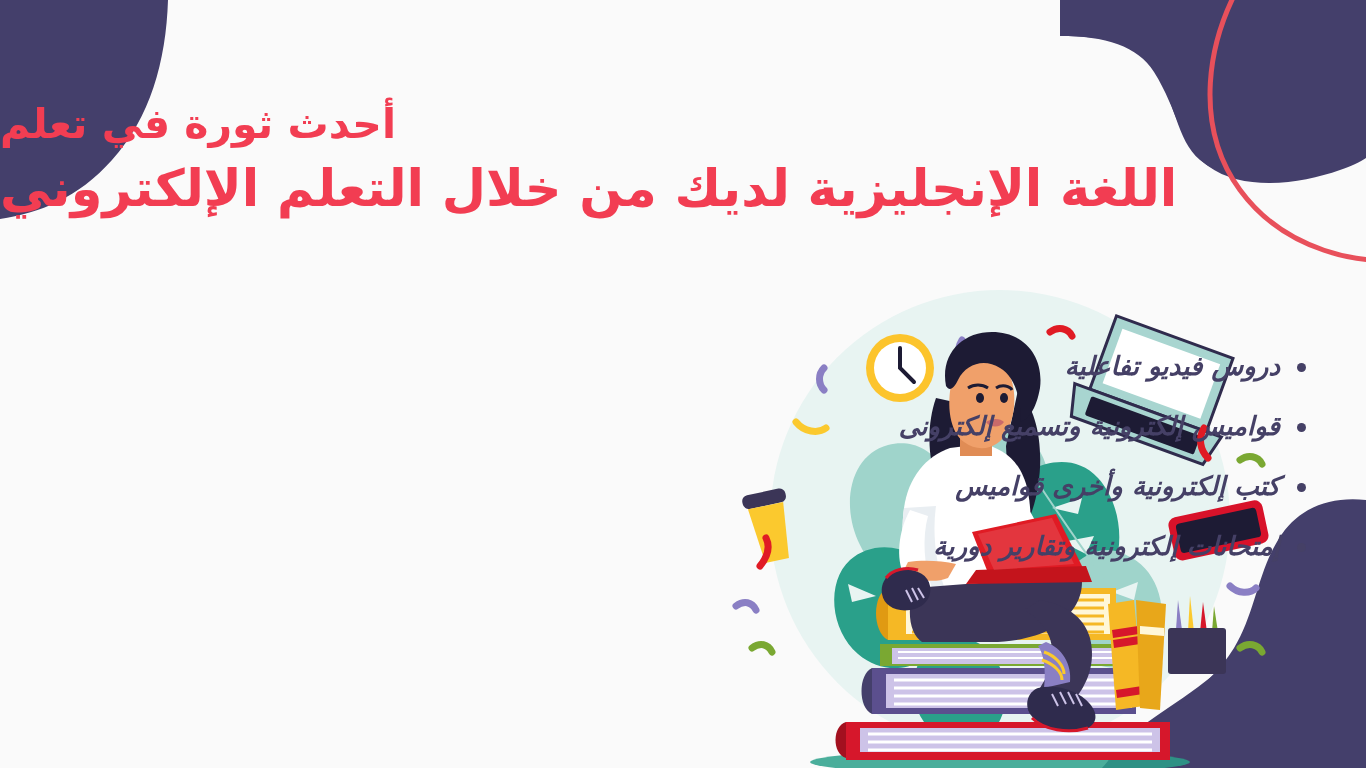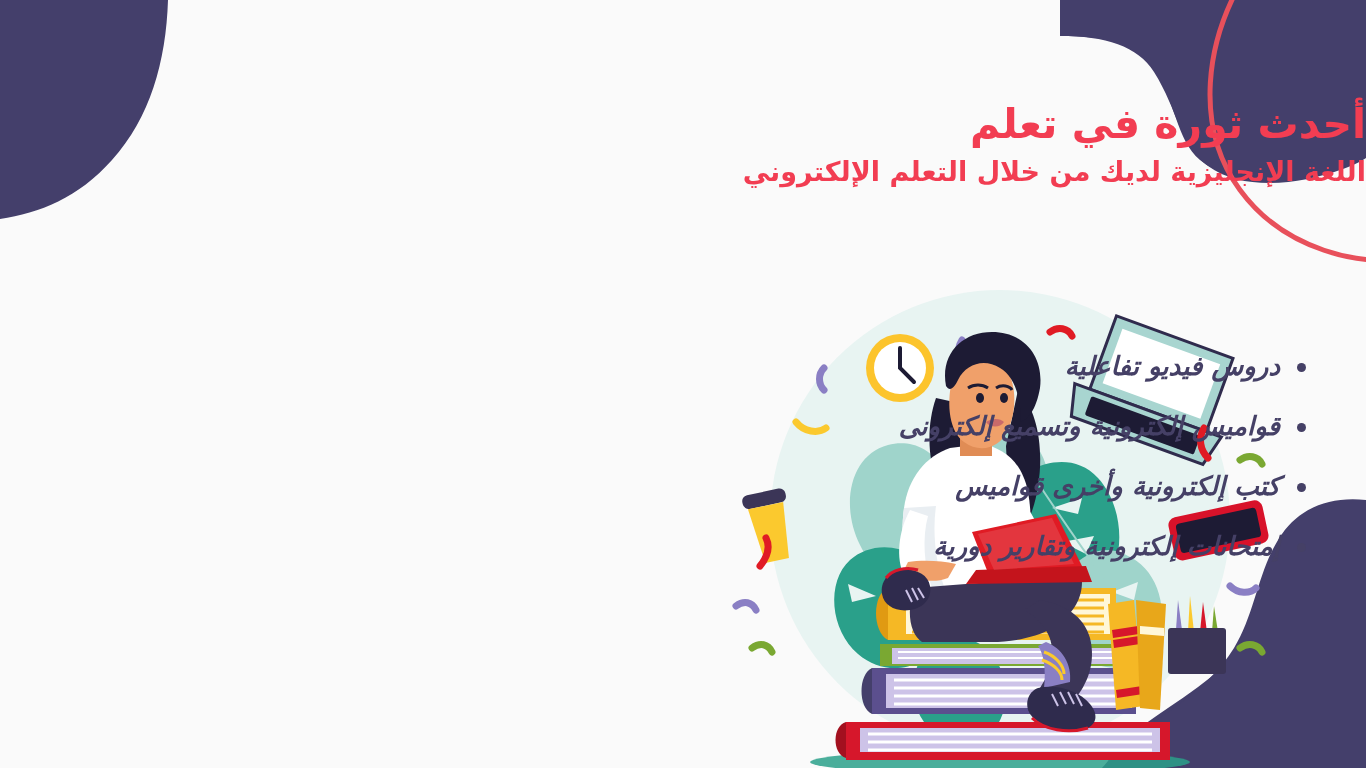--- a/index.html
+++ b/index.html
@@ -25,35 +25,35 @@
     height: 768px;
     pointer-events: none;
   }
 
   
   .headline {
     position: absolute;
     top: 96px;
     right: 0;
     width: 1366px;
-    text-align: right;
+    text-align: left;
     direction: rtl;
     z-index: 6;
   }
   .headline .line {
     display: block;
     color: #f23d52;
     font-weight: 700;
     font-size: 41px;
     line-height: 1.40;
     letter-spacing: 0px;
     white-space: nowrap;
   }
   .headline .line-1 { font-size: 41px; }
-  .headline .line-2 { font-size: 27px; }
+  .headline .line-2 { font-size: 51px; }
 
   
   .bullets {
     position: absolute;
     top: 336px;
     right: 60px;
     width: 600px;
     direction: rtl;
     text-align: right;
     z-index: 6;

